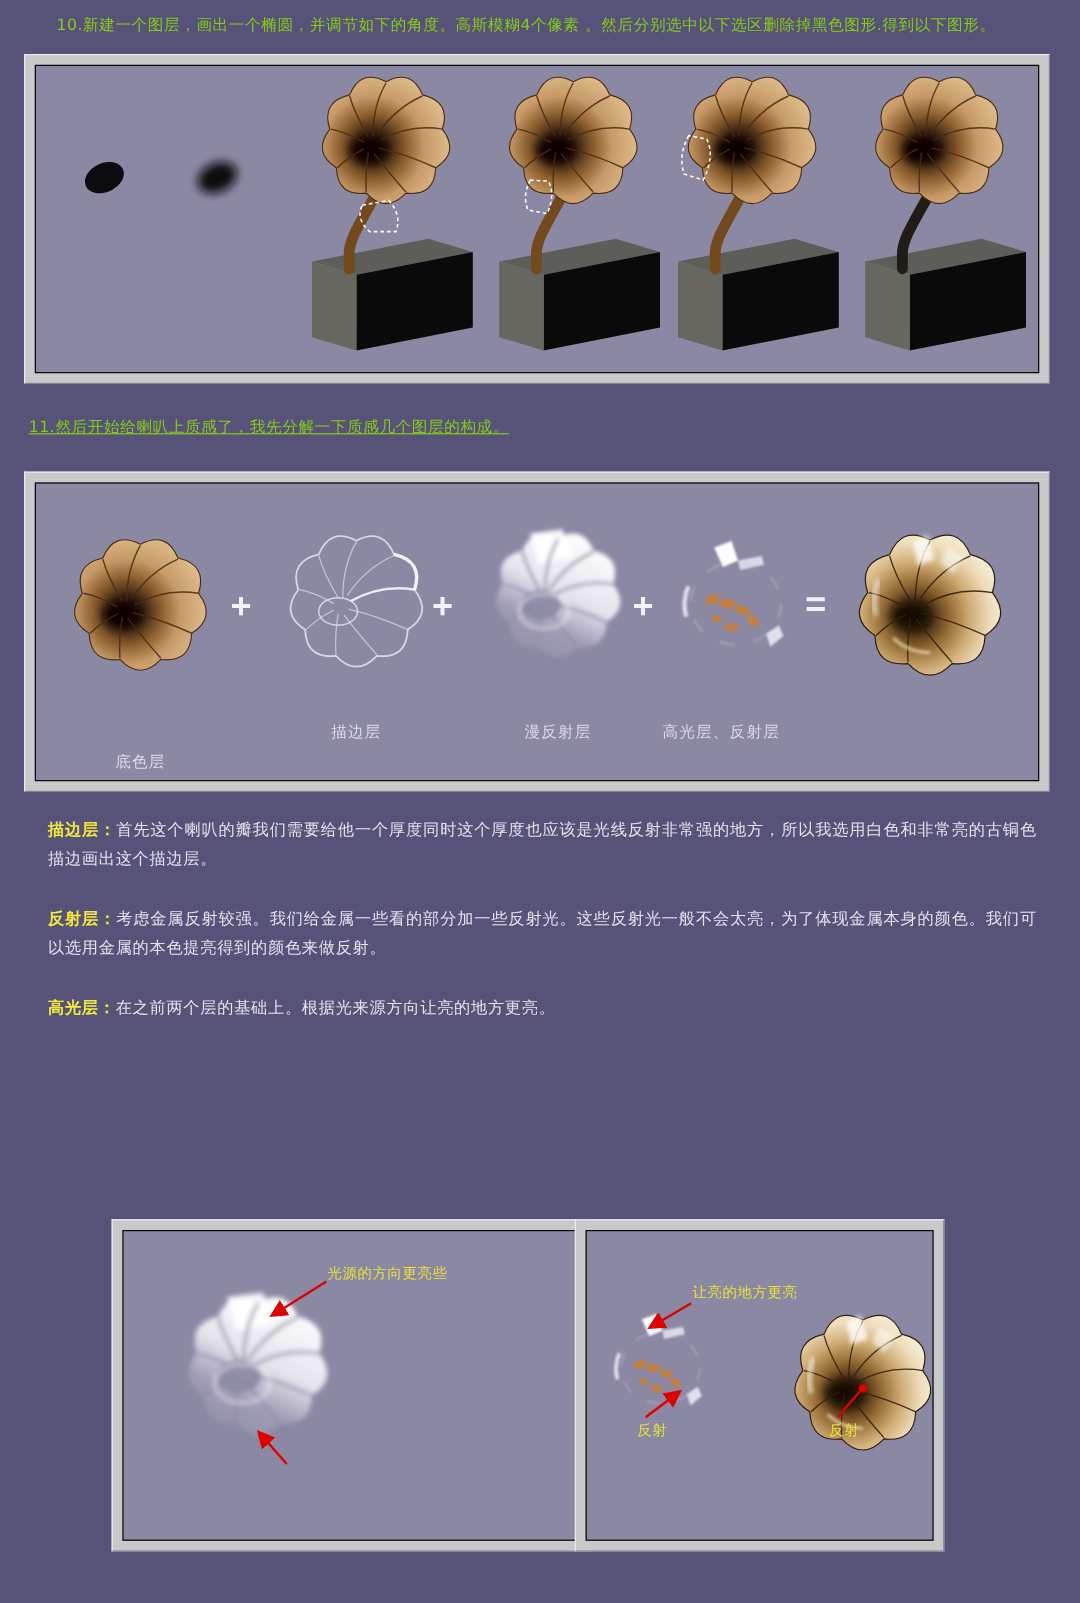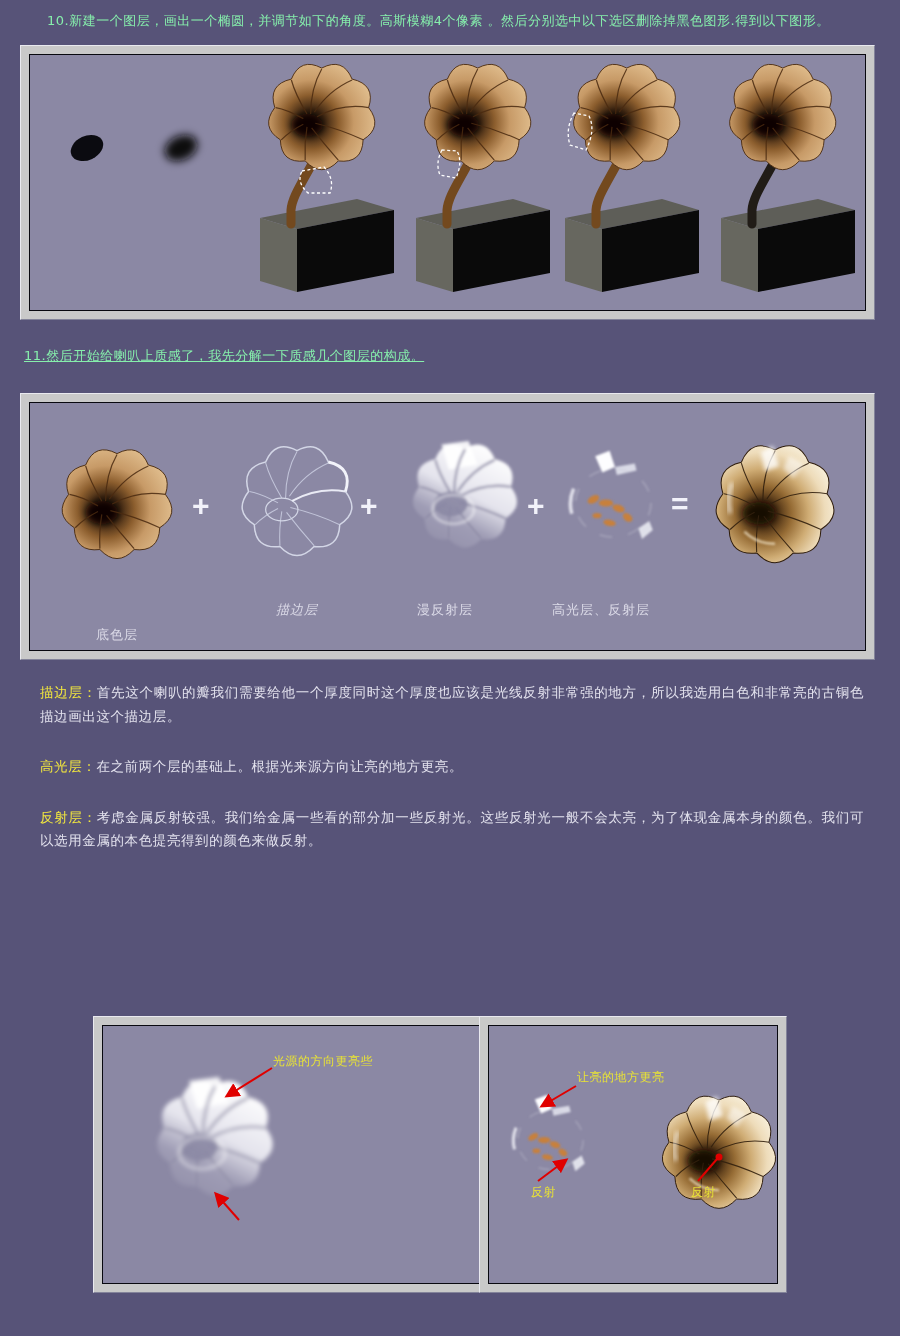--- a/index.html
+++ b/index.html
@@ -2,21 +2,21 @@
 <html><head>
 <meta charset="utf-8">
 <style>
   html,body{margin:0;padding:0;}
   body{
     width:900px;height:1336px;position:relative;overflow:hidden;
     background:#575378;
     font-family:"DejaVu Sans","Liberation Sans",sans-serif;
   }
   .step-text{
-    position:absolute;color:#86efac;font-size:13px;letter-spacing:.5px;white-space:nowrap;
+    position:absolute;color:#84cc16;font-size:13px;letter-spacing:.5px;white-space:nowrap;
   }
   .frame{
     position:absolute;background:#c9c9c9;padding:8px;box-sizing:border-box;
     border:1px solid;border-color:#e9e9ef #83839a #83839a #e9e9ef;
   }
   .inner{
     position:relative;width:100%;height:100%;box-sizing:border-box;
     background:#8b88a4;border:1px solid #08080f;overflow:hidden;
   }
   .op{
@@ -26,21 +26,21 @@
   .layer-label{
     position:absolute;color:#dcdbe8;font-size:13px;letter-spacing:1px;
     transform:translateX(-50%);white-space:nowrap;
   }
   .para-wrap{position:absolute;left:40px;top:681px;width:824px;}
   .para{
     margin:0;color:#e3e2ee;font-size:13.5px;line-height:23.5px;letter-spacing:.6px;
     text-align:justify;
   }
   .para + .para.gap{margin-top:27px;}
-  .ylabel{color:#f4e93d;font-weight:normal;}
+  .ylabel{color:#f4e93d;font-weight:bold;}
   .note{
     position:absolute;color:#e9e335;font-size:12px;letter-spacing:.5px;
     white-space:nowrap;line-height:17px;
   }
   svg.overlay{position:absolute;left:0;top:0;}
 </style>
 </head>
 <body>
 
 <svg width="0" height="0" style="position:absolute" aria-hidden="true">
@@ -185,30 +185,30 @@
       <use href="#horn-outline" transform="translate(204.3,36.2) scale(0.95)"></use>
       <use href="#horn-diffuse" transform="translate(375.6,34.4) scale(0.9)"></use>
       <use href="#horn-highlight" transform="translate(525.6,42.4) scale(0.9)"></use>
       <use href="#horn-gold" transform="translate(677.7,34.7) scale(1.02)"></use>
     </svg>
     <span class="op" style="left:162px;top:88px;">+</span>
     <span class="op" style="left:330px;top:88px;">+</span>
     <span class="op" style="left:497px;top:88px;">+</span>
     <span class="op" style="left:641px;top:86px;">=</span>
     <span class="layer-label" style="left:87px;top:198px;margin-top:25px;">底色层</span>
-    <span class="layer-label" style="left:267px;top:198px;font-style:italic;">描边层</span>
-    <span class="layer-label" style="left:415px;top:198px;">漫反射层</span>
+    <span class="layer-label" style="left:267px;top:198px;">描边层</span>
+    <span class="layer-label" style="left:435px;top:198px;">漫反射层</span>
     <span class="layer-label" style="left:571px;top:198px;">高光层、反射层</span>
   </div>
 </div>
 
 <div class="para-wrap">
   <p class="para"><span class="ylabel">描边层：</span><span>首先这个喇叭的瓣我们需要给他一个厚度同时这个厚度也应该是光线反射非常强的地方，所以我选用白色和非常亮的古铜色描边画出这个描边层。</span></p>
+  <p class="para gap"><span class="ylabel">反射层：</span><span>考虑金属反射较强。我们给金属一些看的部分加一些反射光。这些反射光一般不会太亮，为了体现金属本身的颜色。我们可以选用金属的本色提亮得到的颜色来做反射。</span></p>
   <p class="para gap"><span class="ylabel">高光层：</span><span>在之前两个层的基础上。根据光来源方向让亮的地方更亮。</span></p>
-  <p class="para gap"><span class="ylabel">反射层：</span><span>考虑金属反射较强。我们给金属一些看的部分加一些反射光。这些反射光一般不会太亮，为了体现金属本身的颜色。我们可以选用金属的本色提亮得到的颜色来做反射。</span></p>
 </div>
 
 <div class="frame" style="left:93px;top:1016px;width:399px;height:277px;">
   <div class="inner">
     <svg class="overlay" width="337" height="257" viewBox="0 0 337 257">
       <use href="#horn-diffuse" transform="translate(46,47) scale(1.0)"></use>
       <line x1="169" y1="42" x2="124" y2="70" stroke="#e00000" stroke-width="2" marker-end="url(#arr)"></line>
       <line x1="136" y1="194" x2="113" y2="168" stroke="#e00000" stroke-width="2" marker-end="url(#arr)"></line>
     </svg>
     <span class="note" style="left:170px;top:27px;">光源的方向更亮些</span>

